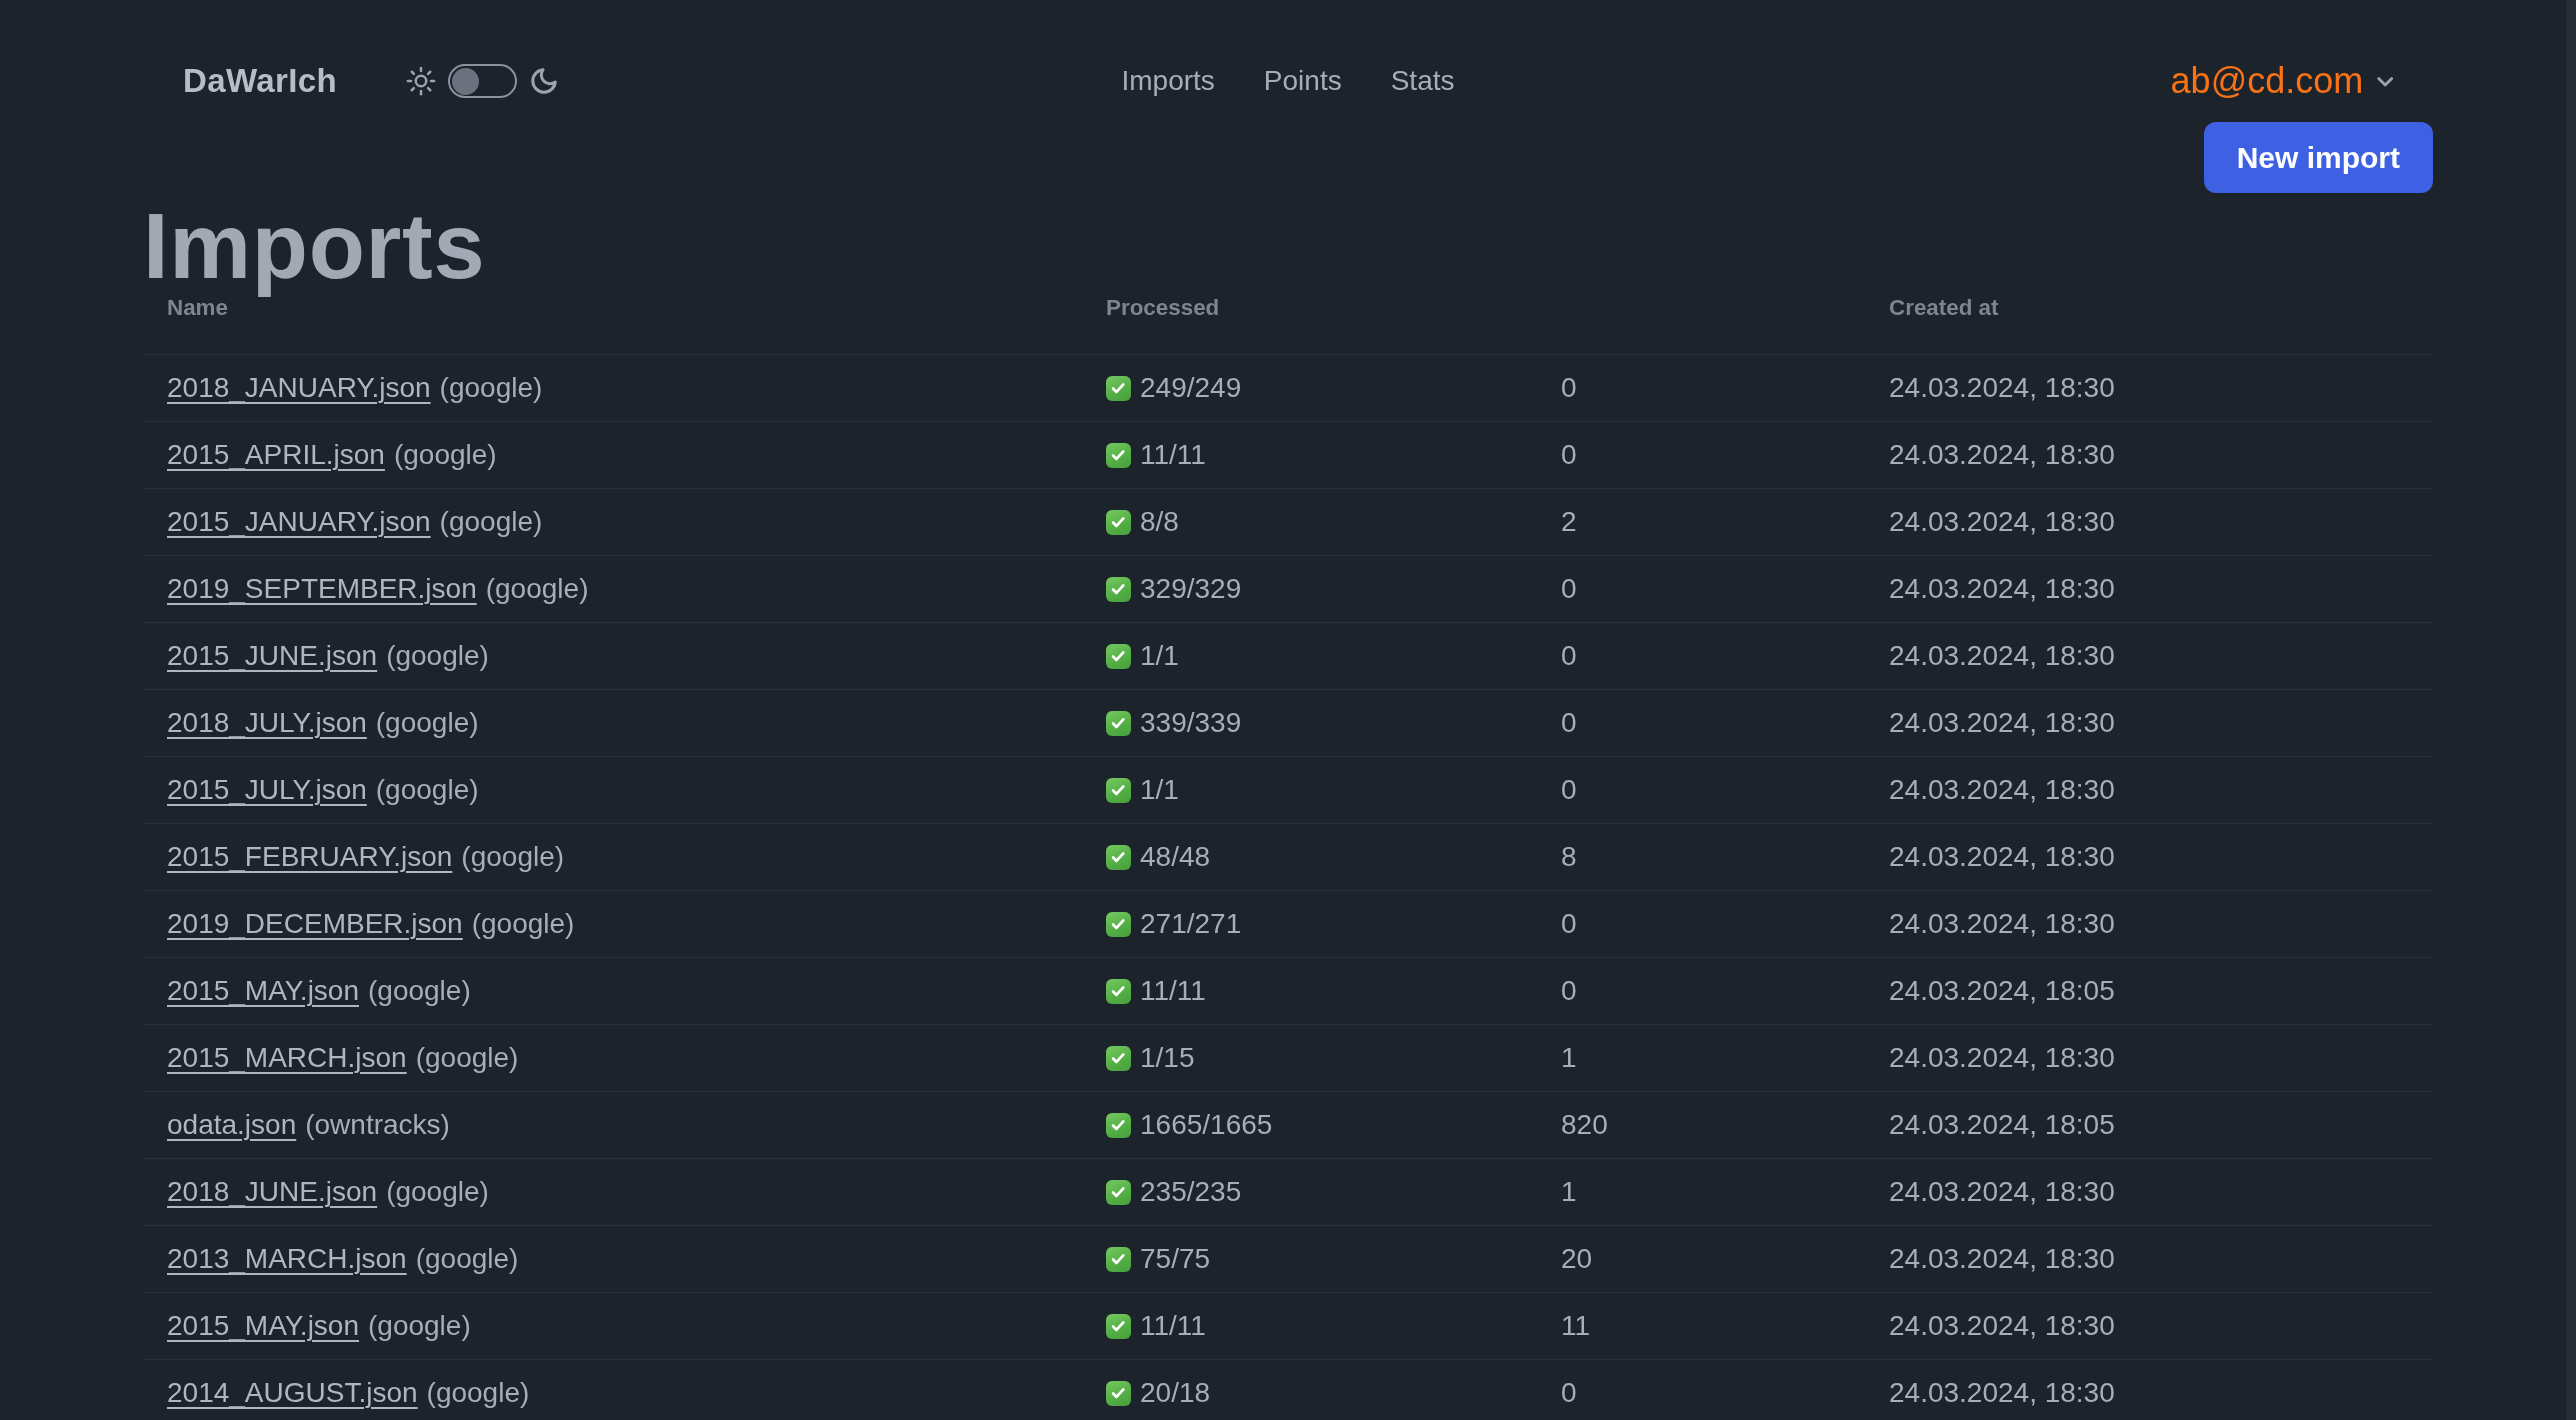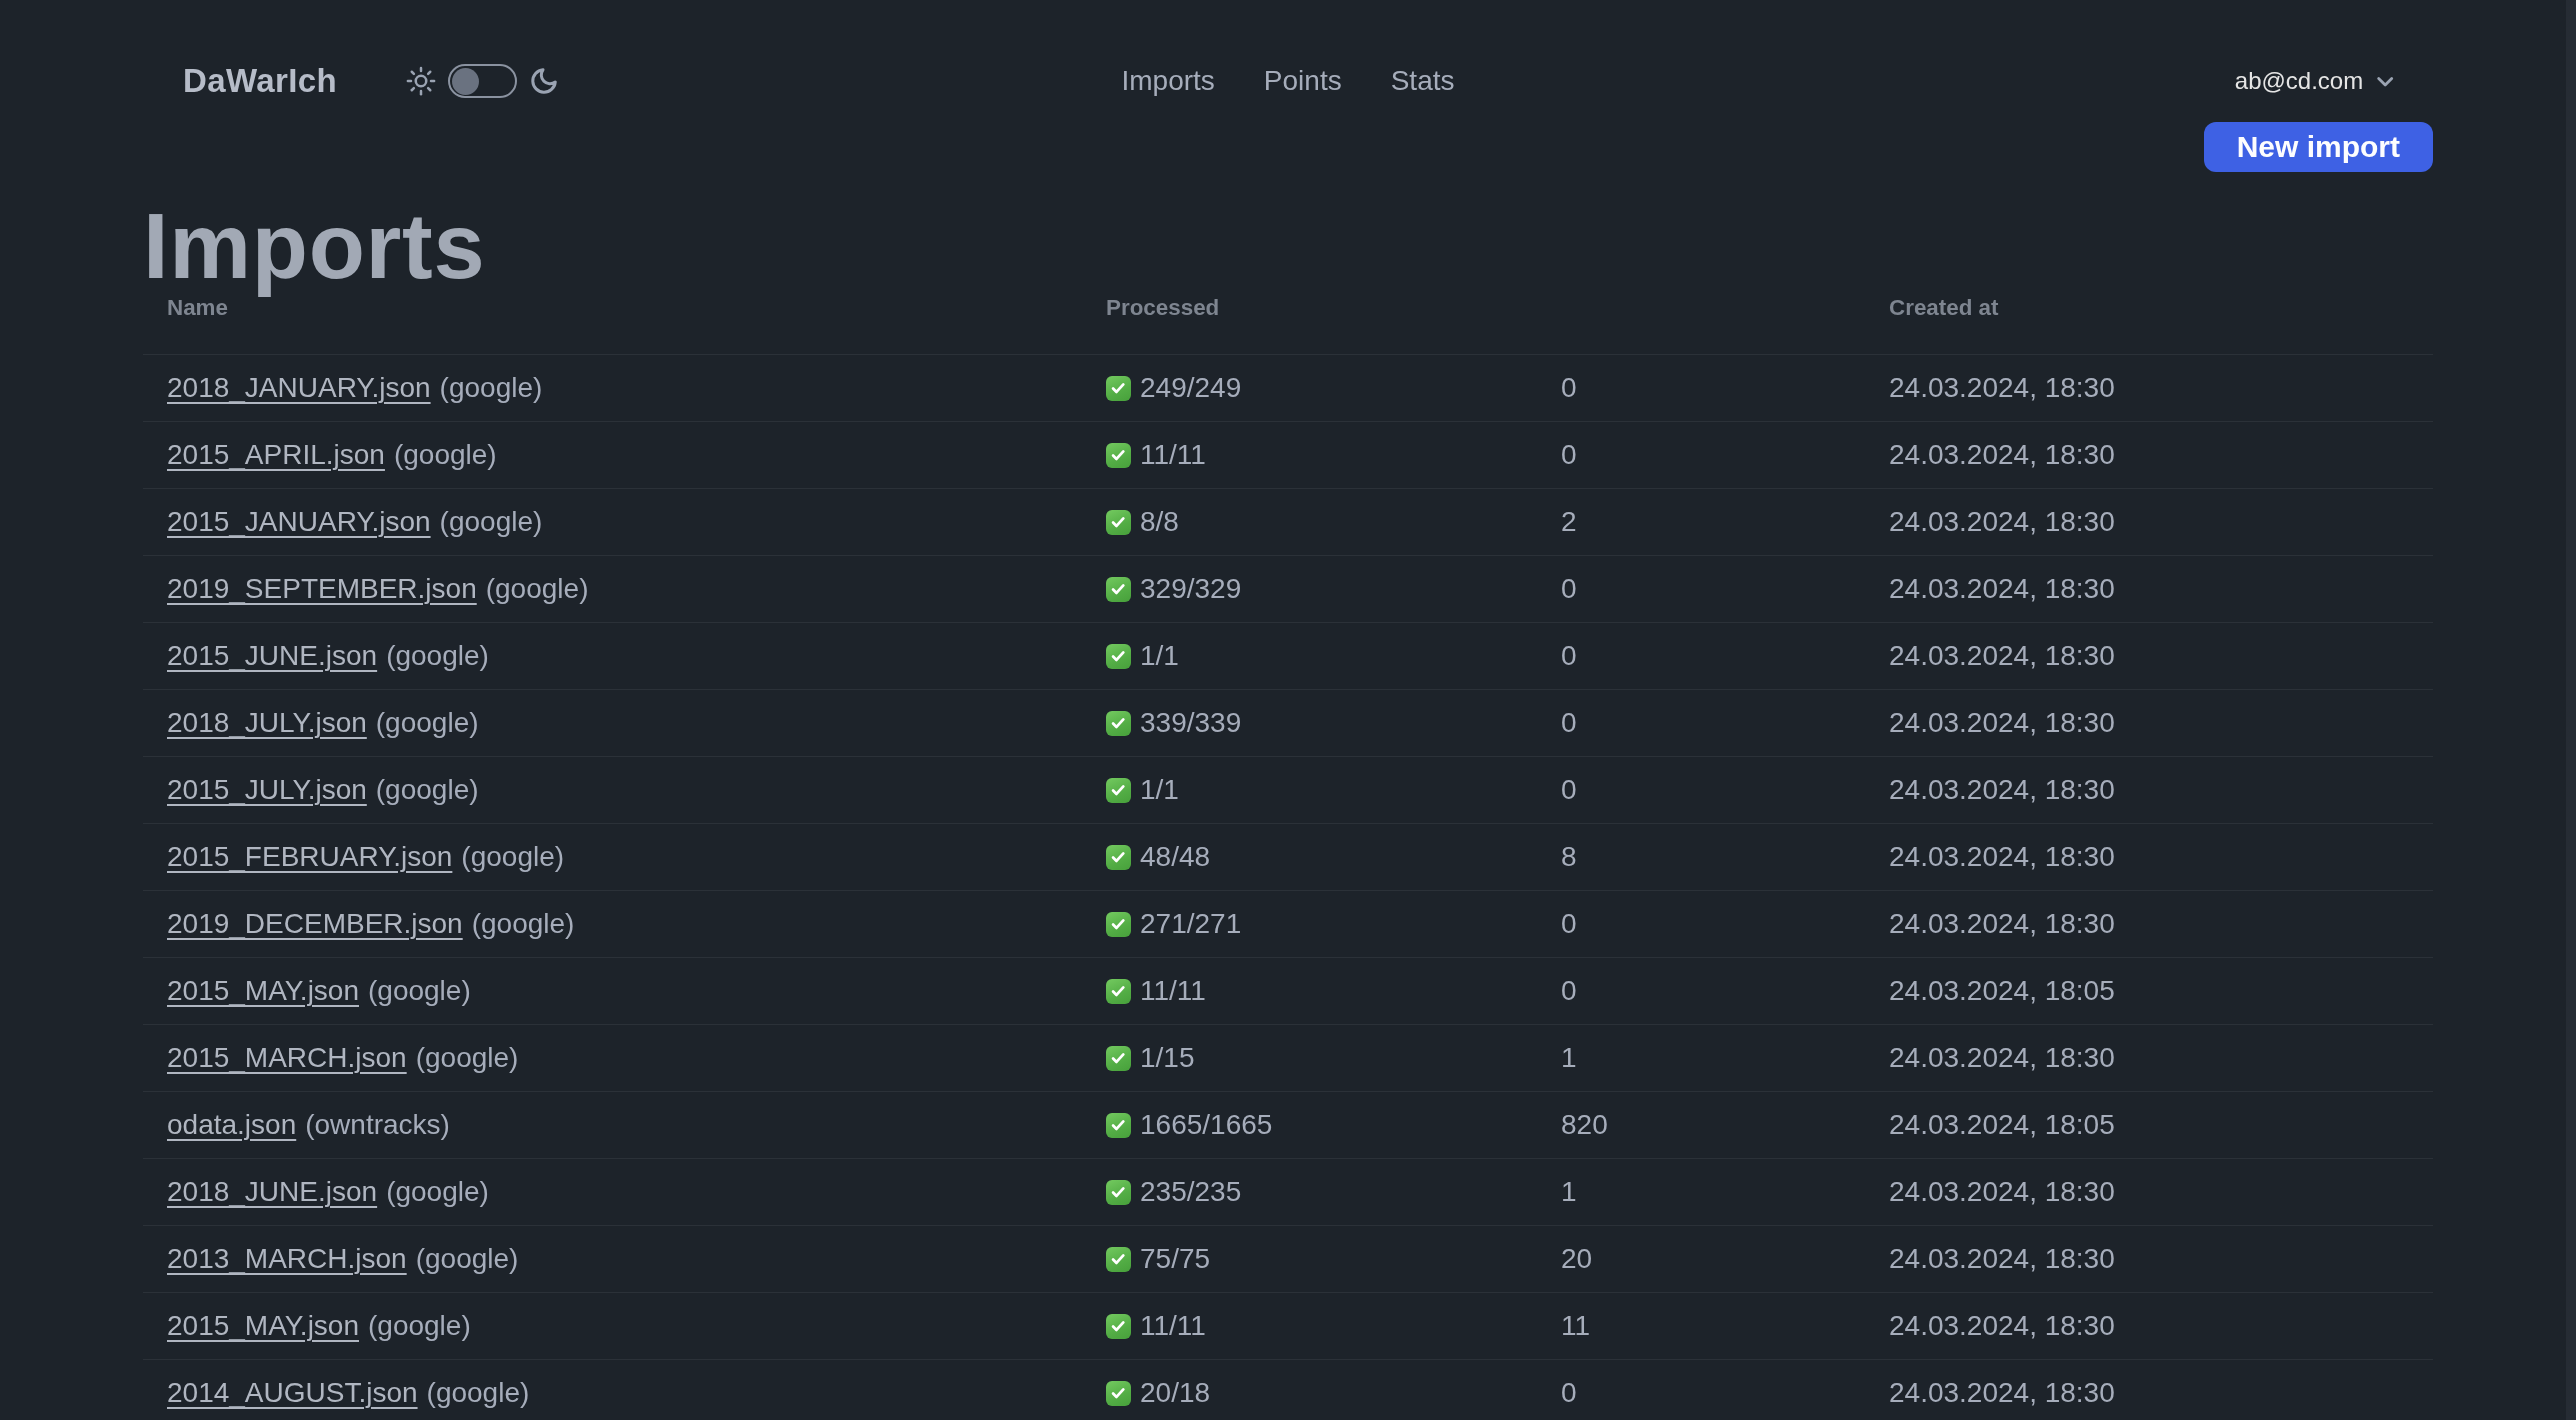--- a/index.html
+++ b/index.html
@@ -28,31 +28,31 @@
     background:#6a7280;
   }
   .nav-center{
     position:absolute;left:50%;transform:translateX(-50%);top:0;height:82px;
     display:flex;align-items:center;gap:49px;
   }
   .nav-link{font-size:28px;color:#a6adbb;cursor:pointer;white-space:nowrap;}
   .user-menu{
     position:absolute;right:180px;top:0;height:82px;display:flex;align-items:center;gap:10.4px;cursor:pointer;
   }
-  .user-email{font-size:24px;color:#e5e5e5;}
+  .user-email{font-size:36px;color:#f97316;}
   .chevron svg{display:block;}
   
   .main{position:absolute;left:143px;top:82px;width:2290px;}
   .title-row{position:relative;height:179px;}
   .page-title{
     position:absolute;left:0;top:118px;font-size:92px;line-height:1;font-weight:700;color:#a2a9b5;
     letter-spacing:0.7px;
   }
   .btn-primary{
-    position:absolute;right:0;top:40px;height:50px;padding:0 33px;border:none;border-radius:12px;
+    position:absolute;right:0;top:40px;height:71px;padding:0 33px;border:none;border-radius:12px;
     background:#3e61e4;color:#fdfdfe;font-size:30px;font-weight:600;
     font-family:"Liberation Sans","DejaVu Sans",sans-serif;cursor:pointer;display:flex;align-items:center;
   }
   
   .imports-table{position:relative;width:2290px;}
   .thead{position:relative;height:93px;}
   .th{
     position:absolute;top:0;height:93px;display:flex;align-items:center;
     font-size:22.4px;font-weight:700;color:#7e8590;
   }

